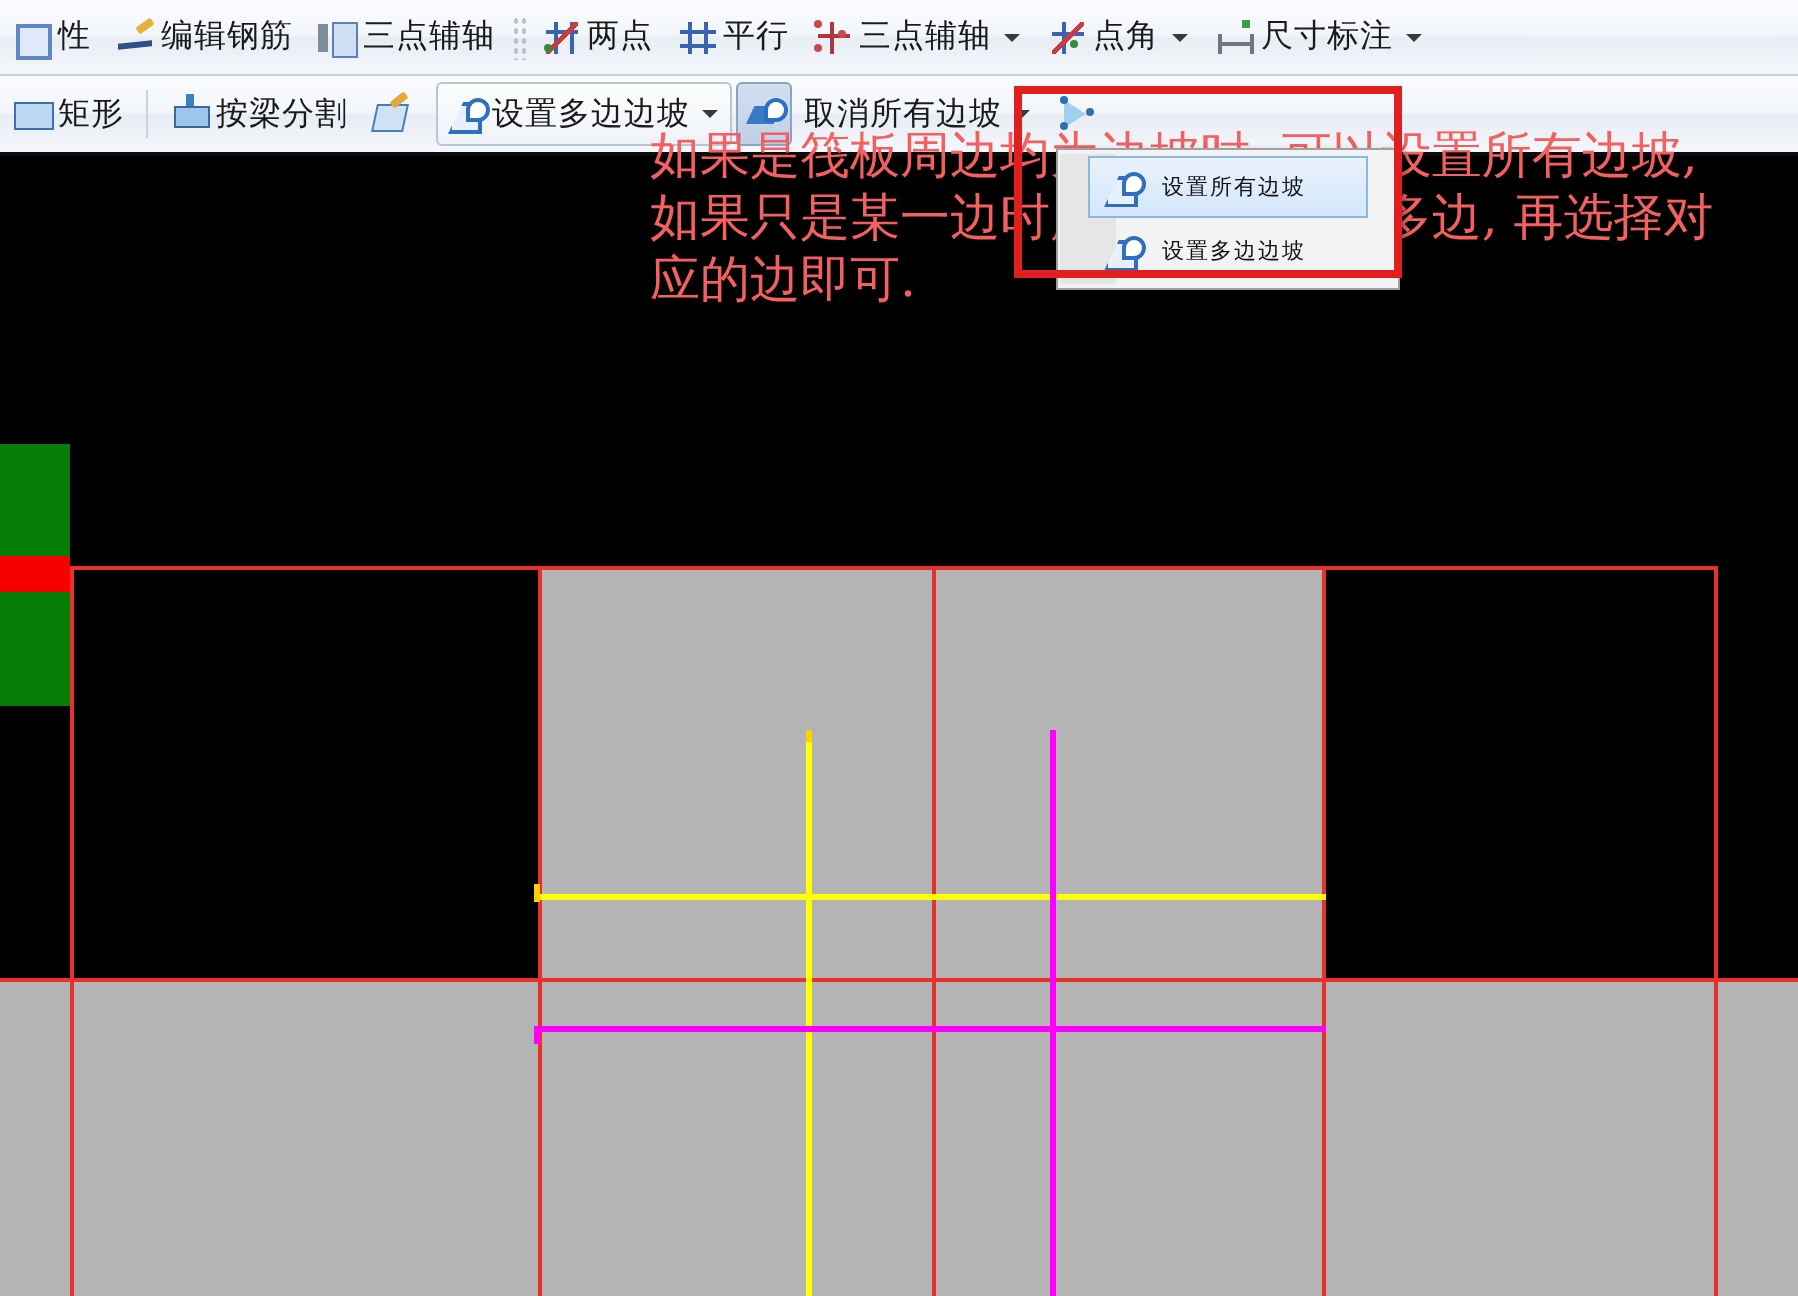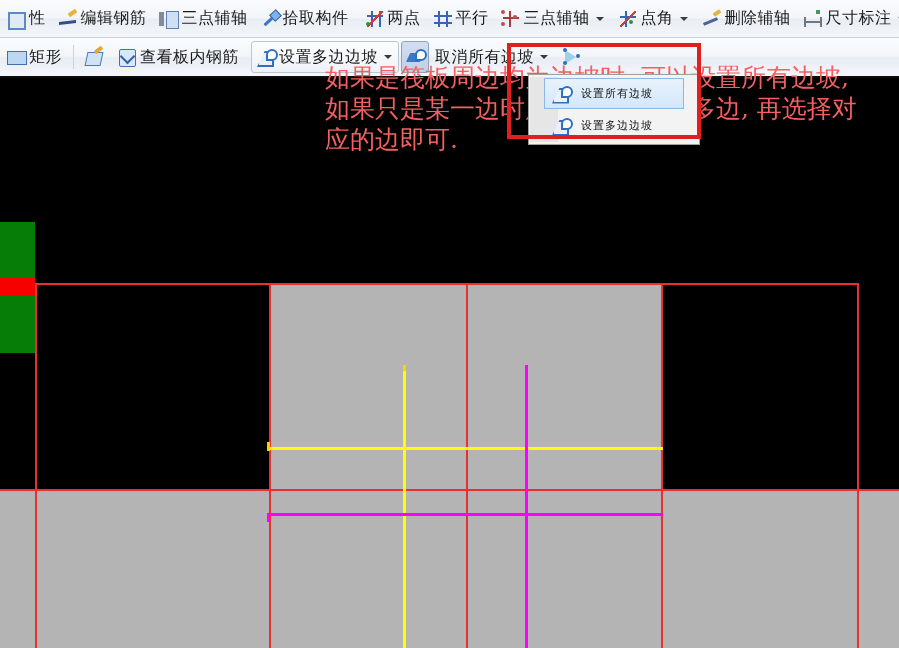--- a/index.html
+++ b/index.html
@@ -178,24 +178,20 @@
   <div class="tb-item">
     <span class="ico ico-rebar"></span>
     <span class="lbl">编辑钢筋</span>
   </div>
 
   <div class="tb-item">
     <span class="ico ico-list"></span>
     <span class="lbl">三点辅轴</span>
   </div>
 
-  <div class="tb-item">
-    <span class="ico ico-pick"></span>
-    <span class="lbl">拾取构件</span>
-  </div>
 
   <span class="tb-dots"></span>
 
   <div class="tb-item">
     <span class="ico ico-twopt"></span>
     <span class="lbl">两点</span>
   </div>
 
   <div class="tb-item">
     <span class="ico ico-para"></span>
@@ -207,53 +203,49 @@
     <span class="lbl">三点辅轴</span>
     <span class="caret"></span>
   </div>
 
   <div class="tb-item">
     <span class="ico ico-angle"></span>
     <span class="lbl">点角</span>
     <span class="caret"></span>
   </div>
 
-  <div class="tb-item">
-    <span class="ico ico-delaxis"></span>
-    <span class="lbl">删除辅轴</span>
-  </div>
 
   <div class="tb-item">
     <span class="ico ico-dim">
         <i class="ico-dimdot"></i>
       </span>
     <span class="lbl">尺寸标注</span>
     <span class="caret"></span>
   </div>
 </div>
 
 <div class="toolbar" id="toolbar-row-2">
 
   <div class="tb-item">
     <span class="ico ico-rect"></span>
     <span class="lbl">矩形</span>
   </div>
 
   <span class="tb-sep"></span>
 
 
+  <div class="tb-item">
+    <span class="ico ico-beamsplit"></span>
+    <span class="lbl">按梁分割</span>
+  </div>
 
   <div class="tb-item">
     <span class="ico ico-raft"></span>
   </div>
 
-  <div class="tb-item">
-    <span class="ico ico-viewrebar"></span>
-    <span class="lbl">查看板内钢筋</span>
-  </div>
 
   <div class="tb-item active" style="margin-left:6px;">
     <span class="ico ico-slope"></span>
     <span class="lbl">设置多边边坡</span>
     <span class="caret"></span>
   </div>
 
   <div class="tb-item pressed" style="padding:0 3px;">
     <span class="ico ico-slope2"></span>
   </div>

